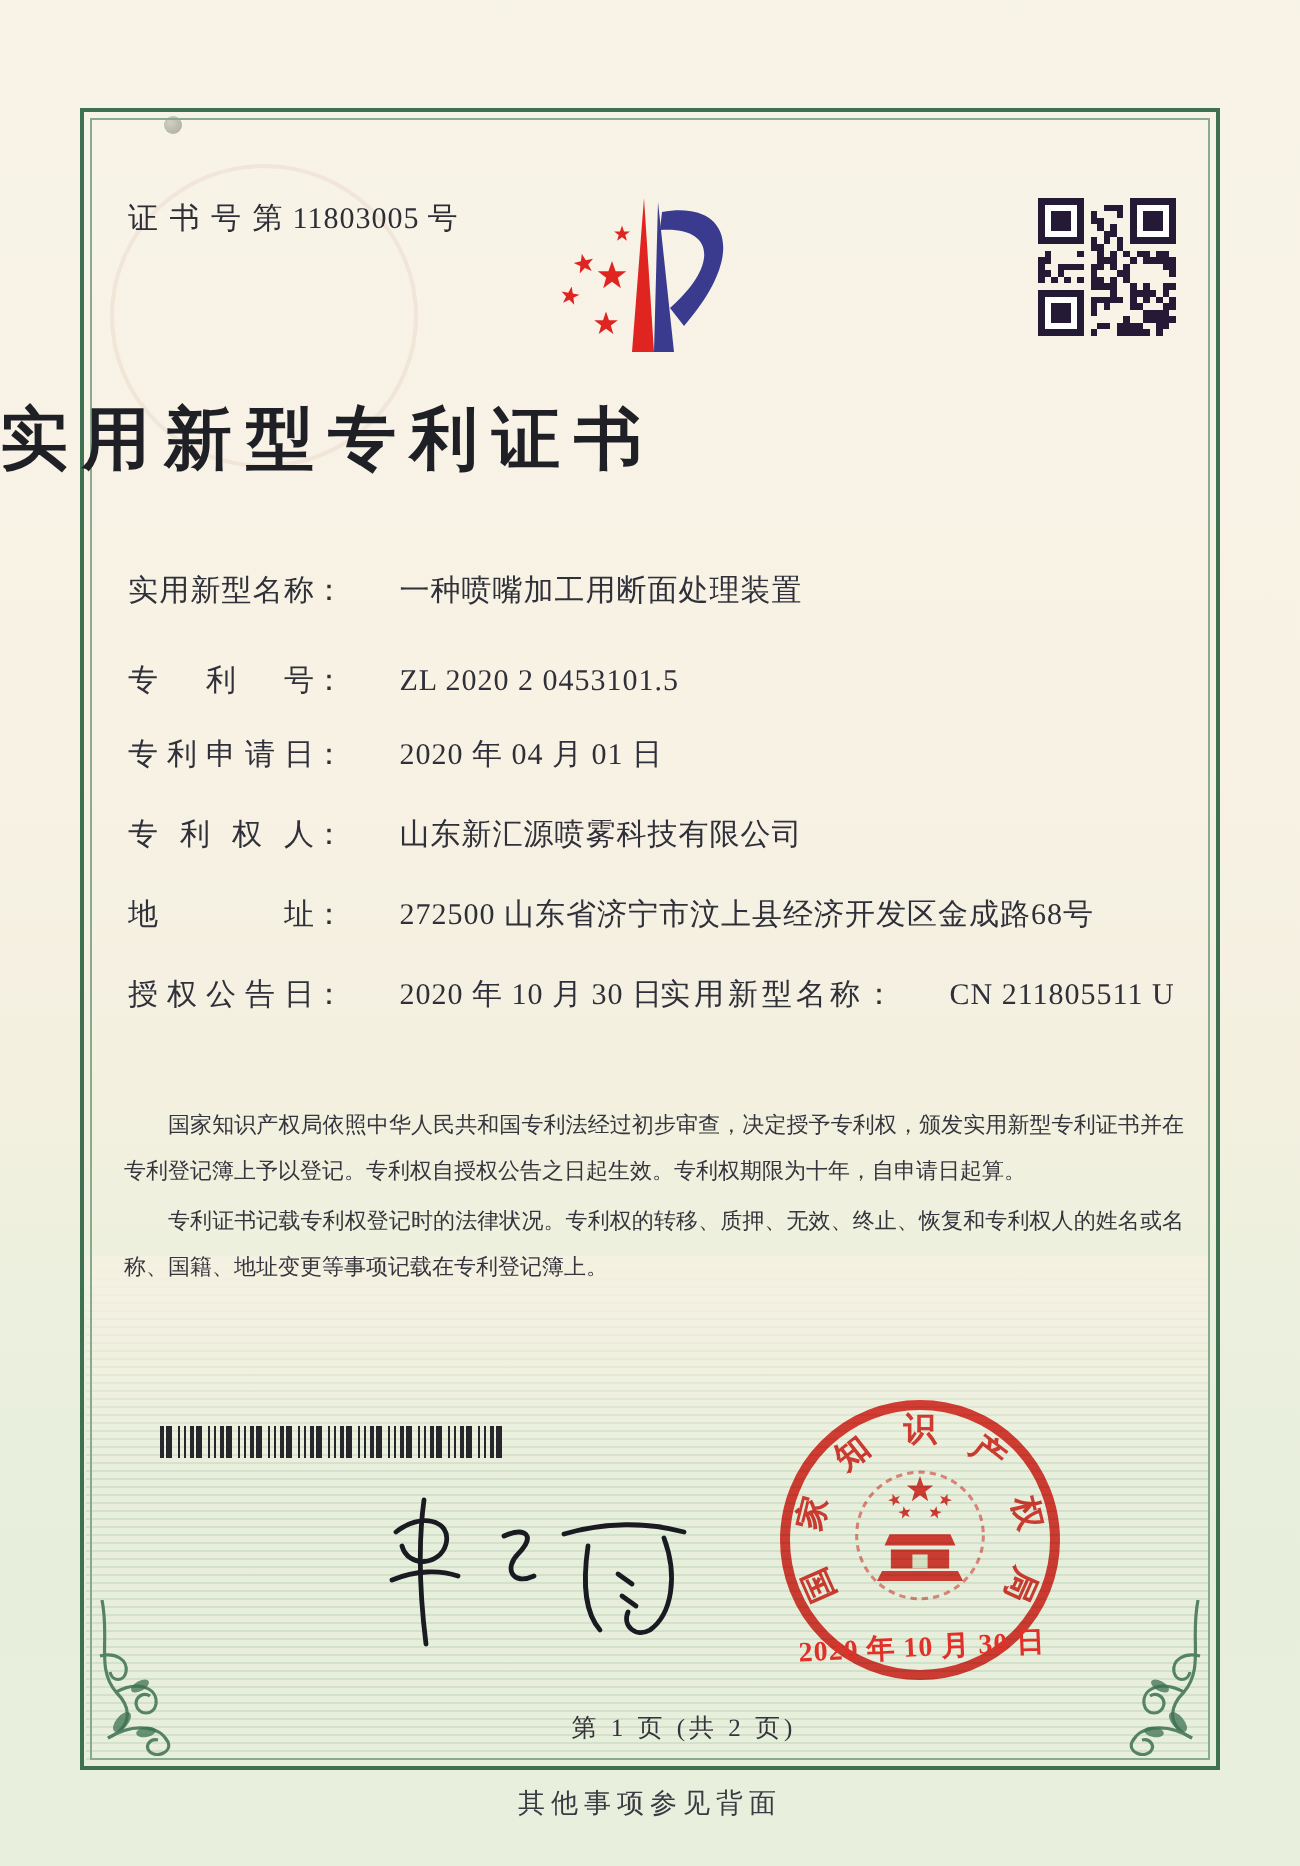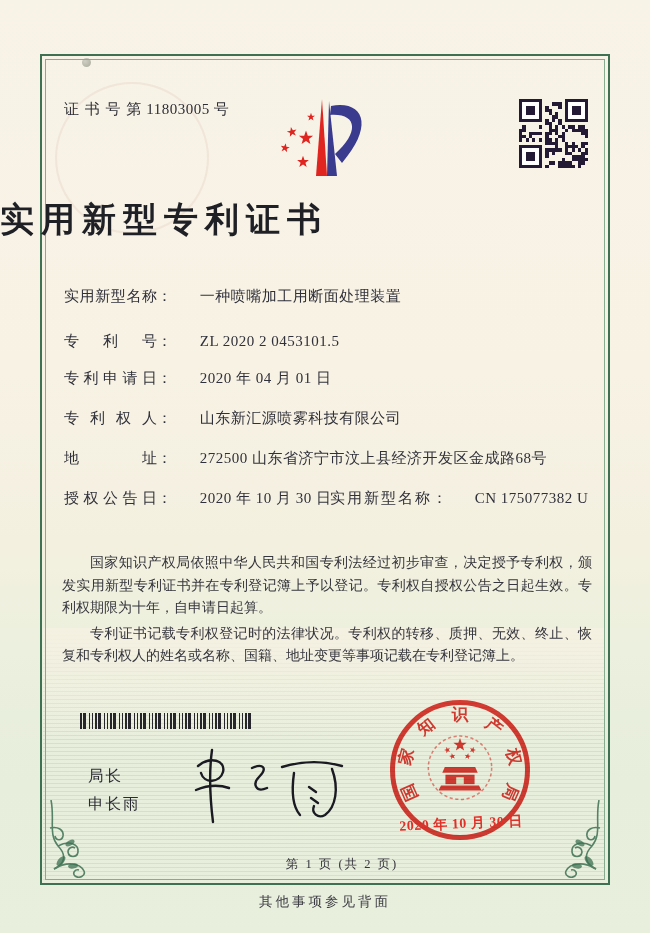--- a/index.html
+++ b/index.html
@@ -45,21 +45,21 @@
   .fields{position:absolute;left:64px;top:286px;width:530px;font-size:15px;line-height:21px;color:#30303a;}
   .frow{position:relative;}
   .fl{display:inline-block;width:93px;text-align:justify;text-align-last:justify;vertical-align:top;}
   .sep{display:inline-block;vertical-align:top;}
   .fv{display:inline-block;vertical-align:top;margin-left:24px;letter-spacing:.5px;}
   .mb0{margin-bottom:24px}.mb1{margin-bottom:17px}.mb2{margin-bottom:16px}
   .mb3{margin-bottom:19px}.mb4{margin-bottom:19px}.mb5{margin-bottom:19px}
   .pair2{position:absolute;left:266px;top:0;white-space:nowrap;}
   .pair2 .fl2{letter-spacing:2px;}
   
-  .paras{position:absolute;left:62px;top:552px;width:530px;font-size:14px;line-height:22.5px;
+  .paras{position:absolute;left:62px;top:552px;width:530px;font-size:11px;line-height:22.5px;
     text-align:justify;color:#35353d;}
   .paras p{margin:0 0 3px 0;text-indent:2em;}
   
   .barcode{position:absolute;left:80px;top:713px;width:172px;height:16px;
     background:repeating-linear-gradient(90deg,#26262c 0 2px,transparent 2px 3px,#26262c 3px 6px,transparent 6px 9px,#26262c 9px 10px,transparent 10px 12px,#26262c 12px 13px,transparent 13px 15px);}
   
   .signer{position:absolute;left:88px;top:762px;font-size:15.5px;color:#2a2a32;line-height:28px;letter-spacing:2px;}
   .autograph{position:absolute;left:182px;top:740px;}
   
   .seal{position:absolute;left:390px;top:700px;width:140px;height:140px;opacity:.93;mix-blend-mode:multiply;}
@@ -289,36 +289,32 @@
     </div>
     <div class="frow mb5">
       <span class="fl">地址</span><span class="sep">：</span>
       <span class="fv">272500 山东省济宁市汶上县经济开发区金成路68号</span>
     </div>
     <div class="frow">
       <span class="fl">授权公告日</span><span class="sep">：</span>
       <span class="fv">2020 年 10 月 30 日</span>
       <span class="pair2">
         <span class="fl2">实用新型名称</span><span class="sep">：</span>
-        <span class="fv">CN 175077382 U</span>
+        <span class="fv">CN 211805511 U</span>
       </span>
     </div>
   </div>
 
   <div class="paras">
     <p>国家知识产权局依照中华人民共和国专利法经过初步审查，决定授予专利权，颁发实用新型专利证书并在专利登记簿上予以登记。专利权自授权公告之日起生效。专利权期限为十年，自申请日起算。</p>
     <p>专利证书记载专利权登记时的法律状况。专利权的转移、质押、无效、终止、恢复和专利权人的姓名或名称、国籍、地址变更等事项记载在专利登记簿上。</p>
   </div>
 
   <div class="barcode"></div>
 
-  <div class="signer">
-    <div>局长</div>
-    <div>申长雨</div>
-  </div>
   <svg class="autograph" width="168" height="88" viewBox="0 0 168 88">
     <g fill="none" stroke="#1a1a22" stroke-width="2.4" stroke-linecap="round">
       <path d="M30,10 C27,32 28,58 31,82"></path>
       <path d="M16,26 C28,16 44,20 41,32 C38,43 22,44 19,33"></path>
       <path d="M14,50 C26,45 38,45 47,48"></path>
       <path d="M70,28 C81,23 86,28 77,37 C70,44 74,53 85,48"></path>
       <path d="M100,27 C120,21 142,21 160,26"></path>
       <path d="M112,33 C109,54 111,67 118,75"></path>
       <path d="M150,29 C157,48 154,67 143,75 C136,79 129,73 132,66"></path>
       <path d="M127,47 l7,5"></path>

